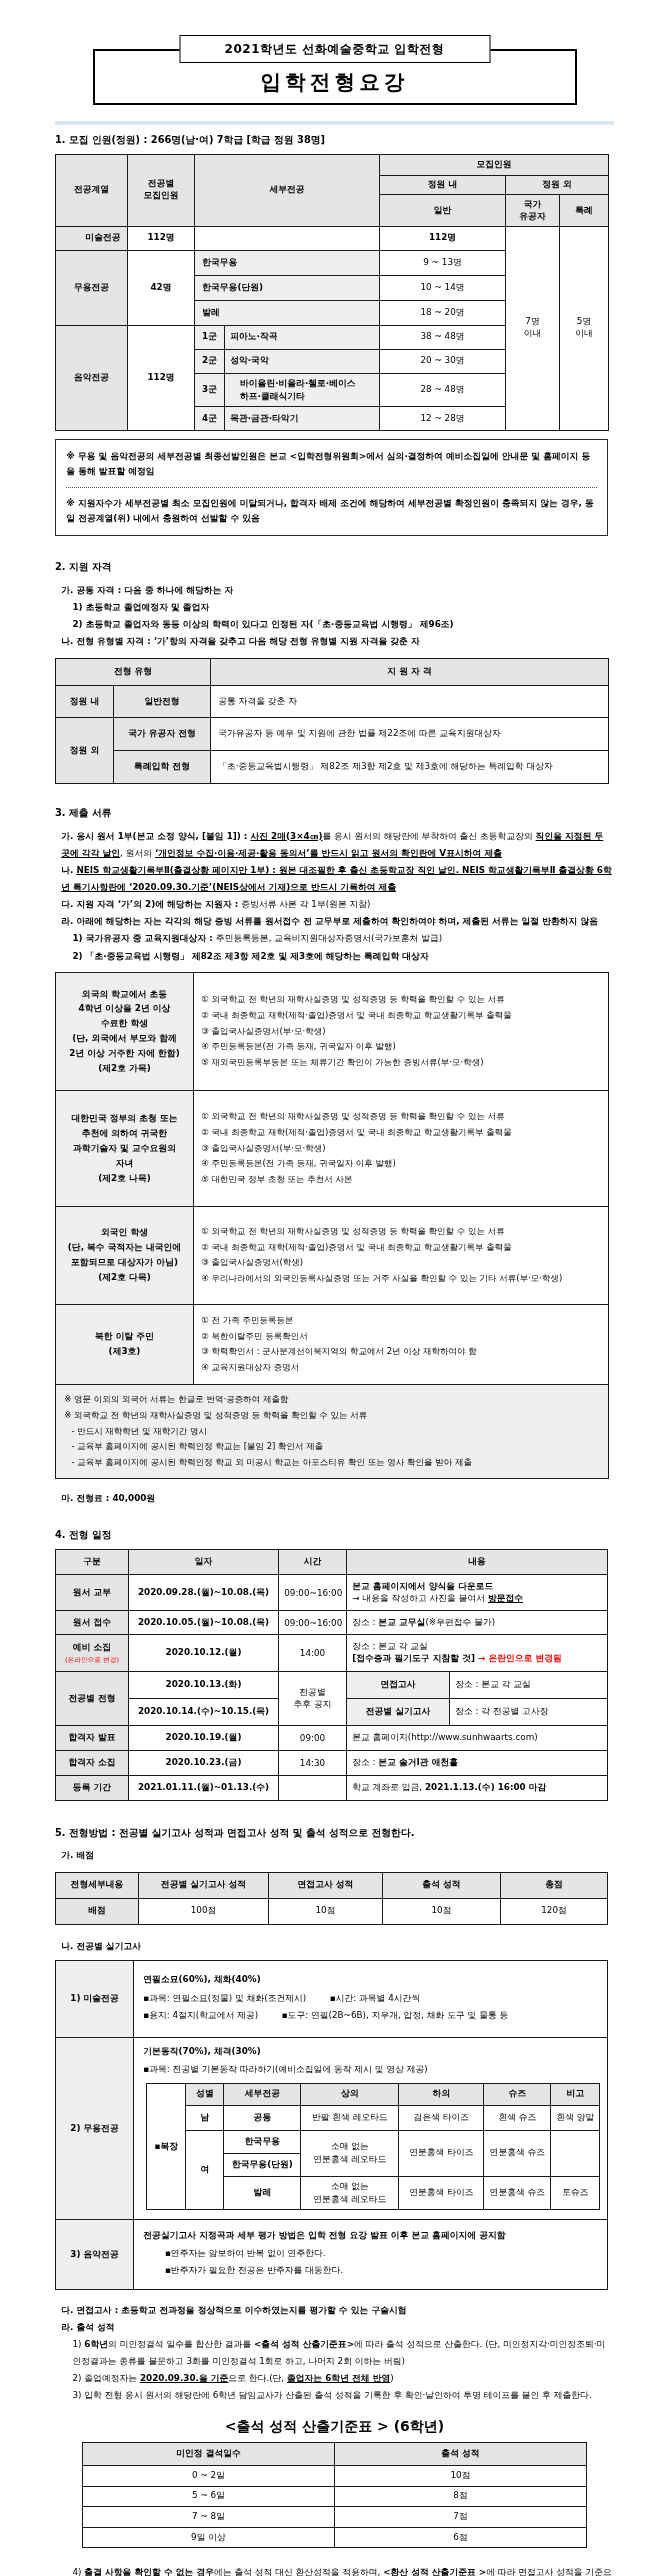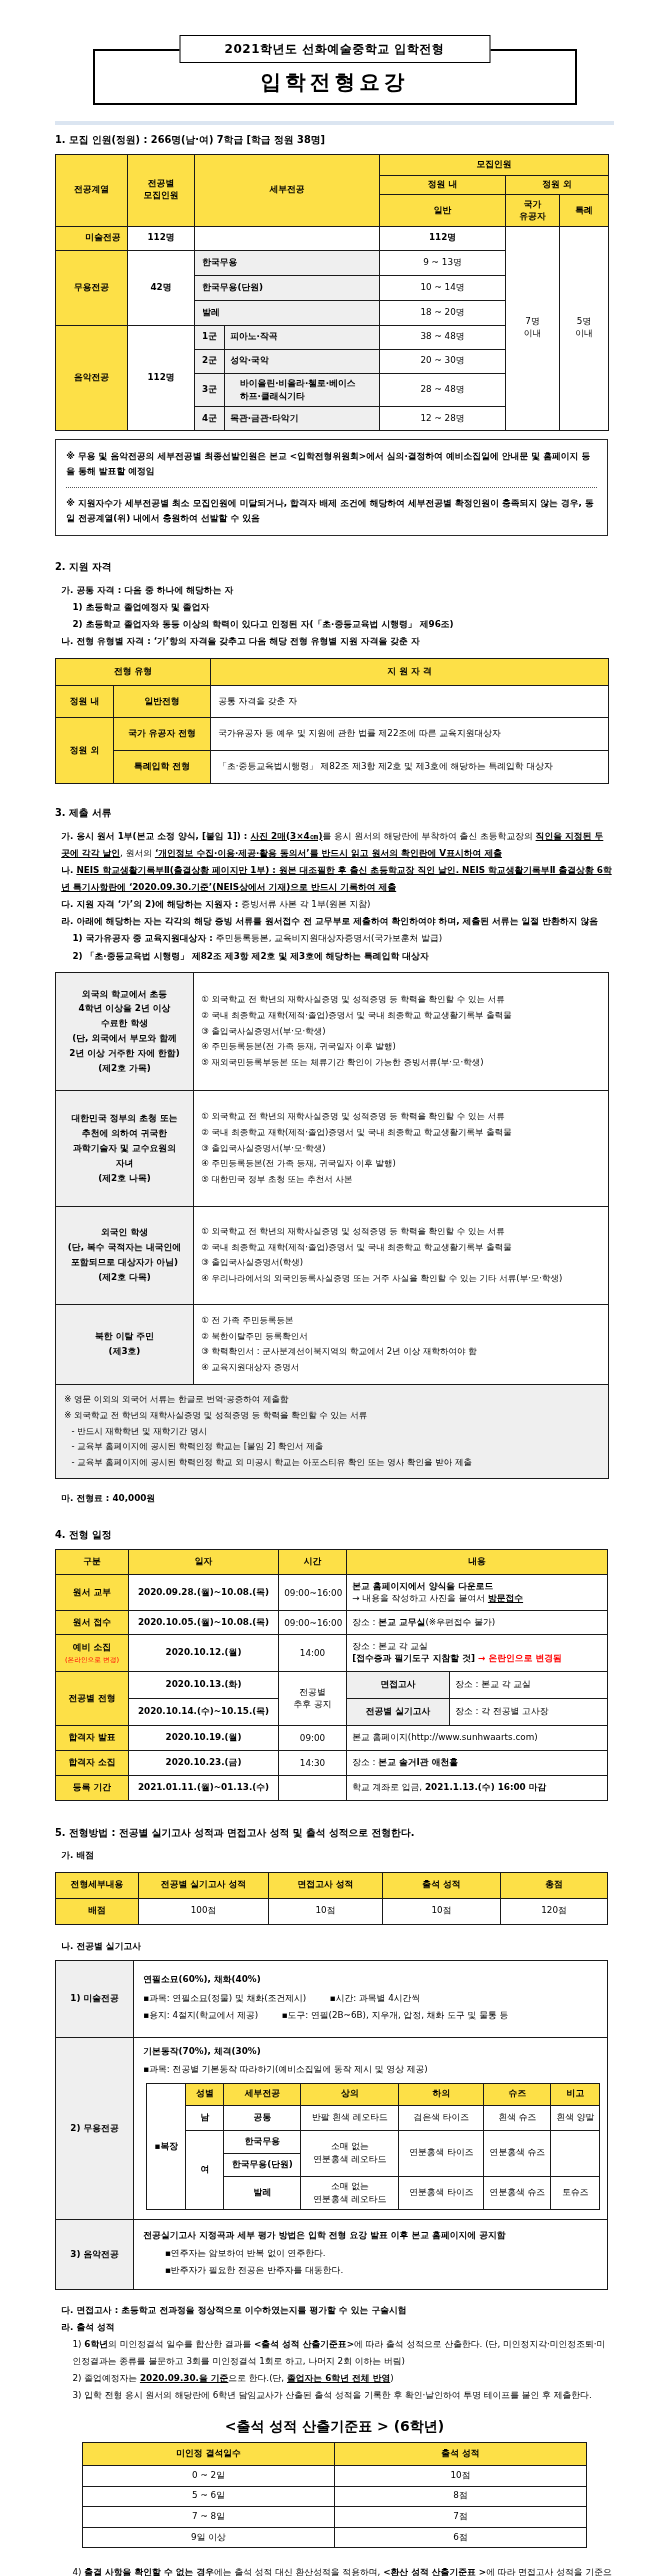--- a/index.html
+++ b/index.html
@@ -12,21 +12,21 @@
   .hdr-outer{border:2.1px solid #000;padding:17.5px 5.2px 7.2px;text-align:center;}
   .hdr-inner{position:absolute;left:50%;transform:translateX(-50%);top:-13.4px;background:#fff;border:1px solid #000;width:309px;padding:4.6px 0;text-align:center;font-size:12px;font-weight:bold;letter-spacing:0.5px;}
   .hdr-main{font-size:20.6px;font-weight:bold;letter-spacing:4.1px;}
   .band{height:4.1px;background:#dbe5f1;margin-top:15.5px;}
   .sec{font-size:9.8px;font-weight:bold;margin:17.5px 0 7.2px;}
   .p{font-size:8.8px;line-height:1.95;}
   .ind1{padding-left:6.2px}.ind2{padding-left:17.5px}
   table{border-collapse:collapse;table-layout:fixed;}
   .tb{border:1.3px solid #1a1a1a;}
   .tb th,.tb td{border:0.8px solid #1a1a1a;font-size:8.8px;padding:3.1px 4.1px;vertical-align:middle;box-sizing:border-box;}
-  .gray{background:#fde047;margin-top:14px;}
+  .gray{background:#e5e5e5;margin-top:14px;}
   .lgray{background:#efefef;}
   .dot-t{border-top:0.7px dotted #444 !important;}
   .left{text-align:left}.ctr{text-align:center}
   .notebox{border:1px solid #2a2a2a;padding:8.2px 10.3px;margin-top:8.2px;font-size:8.8px;line-height:1.8;}
   .notebox .n2{border-top:0.7px dotted #555;margin-top:7.2px;padding-top:7.2px;}
   .items div{line-height:1.85;font-size:8.5px;}
   .lblcell{font-weight:bold;text-align:center;white-space:pre-line;line-height:1.7;}
   .tbl-title{text-align:center;font-weight:bold;font-size:14px;margin:13.4px 0 6.2px;}
   .sched td,.sched th{padding:4.1px 5.2px;}
   .sp{display:inline-block;width:20.6px;}

